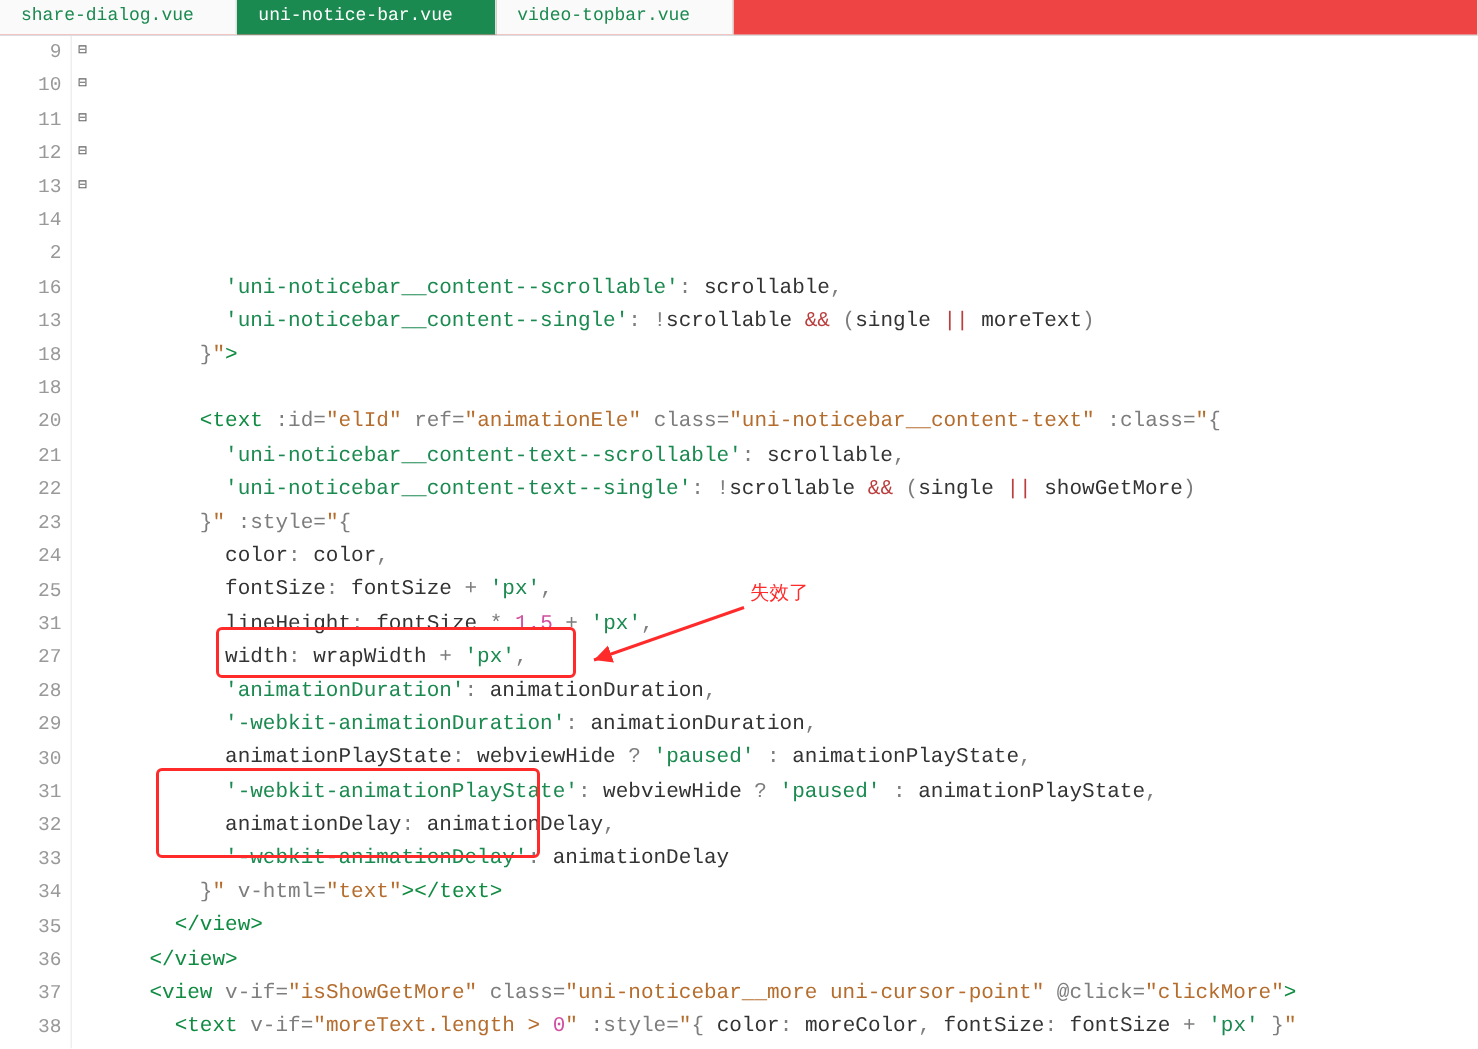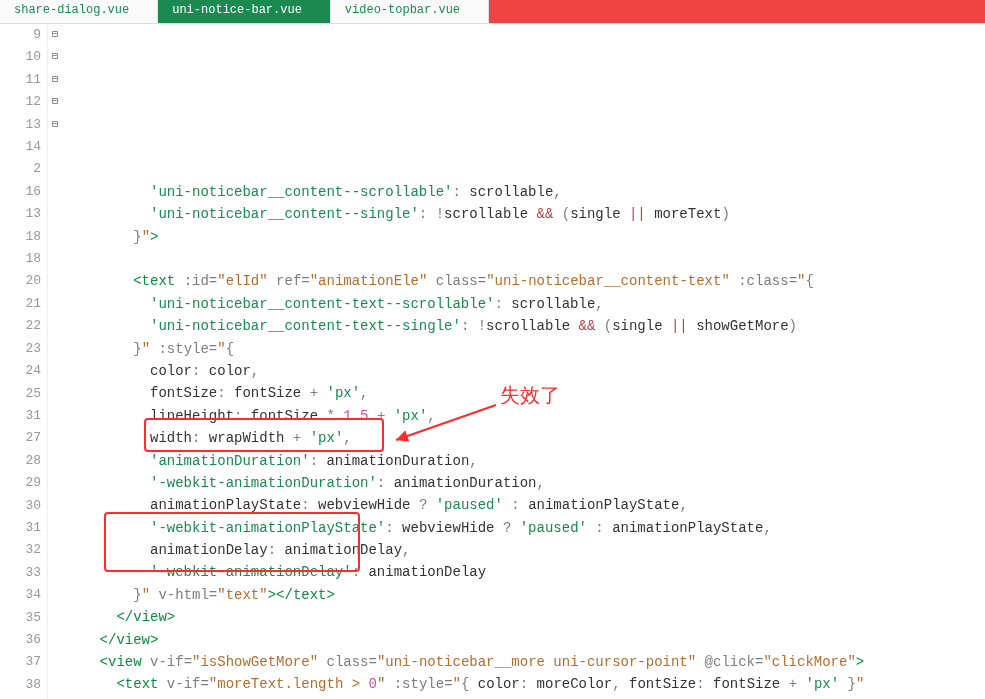--- a/index.html
+++ b/index.html
@@ -77,21 +77,21 @@
   
   .redbox {
     position: absolute;
     border: 2px solid #ff2a2a;
     border-radius: 4px;
     pointer-events: none;
   }
   .redtext {
     position: absolute;
     color: #ff2a2a;
-    font-size: 20px;
+    font-size: 13px;
     font-family: sans-serif;
     pointer-events: none;
   }
   .arrow {
     position: absolute;
     pointer-events: none;
   }
 </style>
 </head>
 <body>

